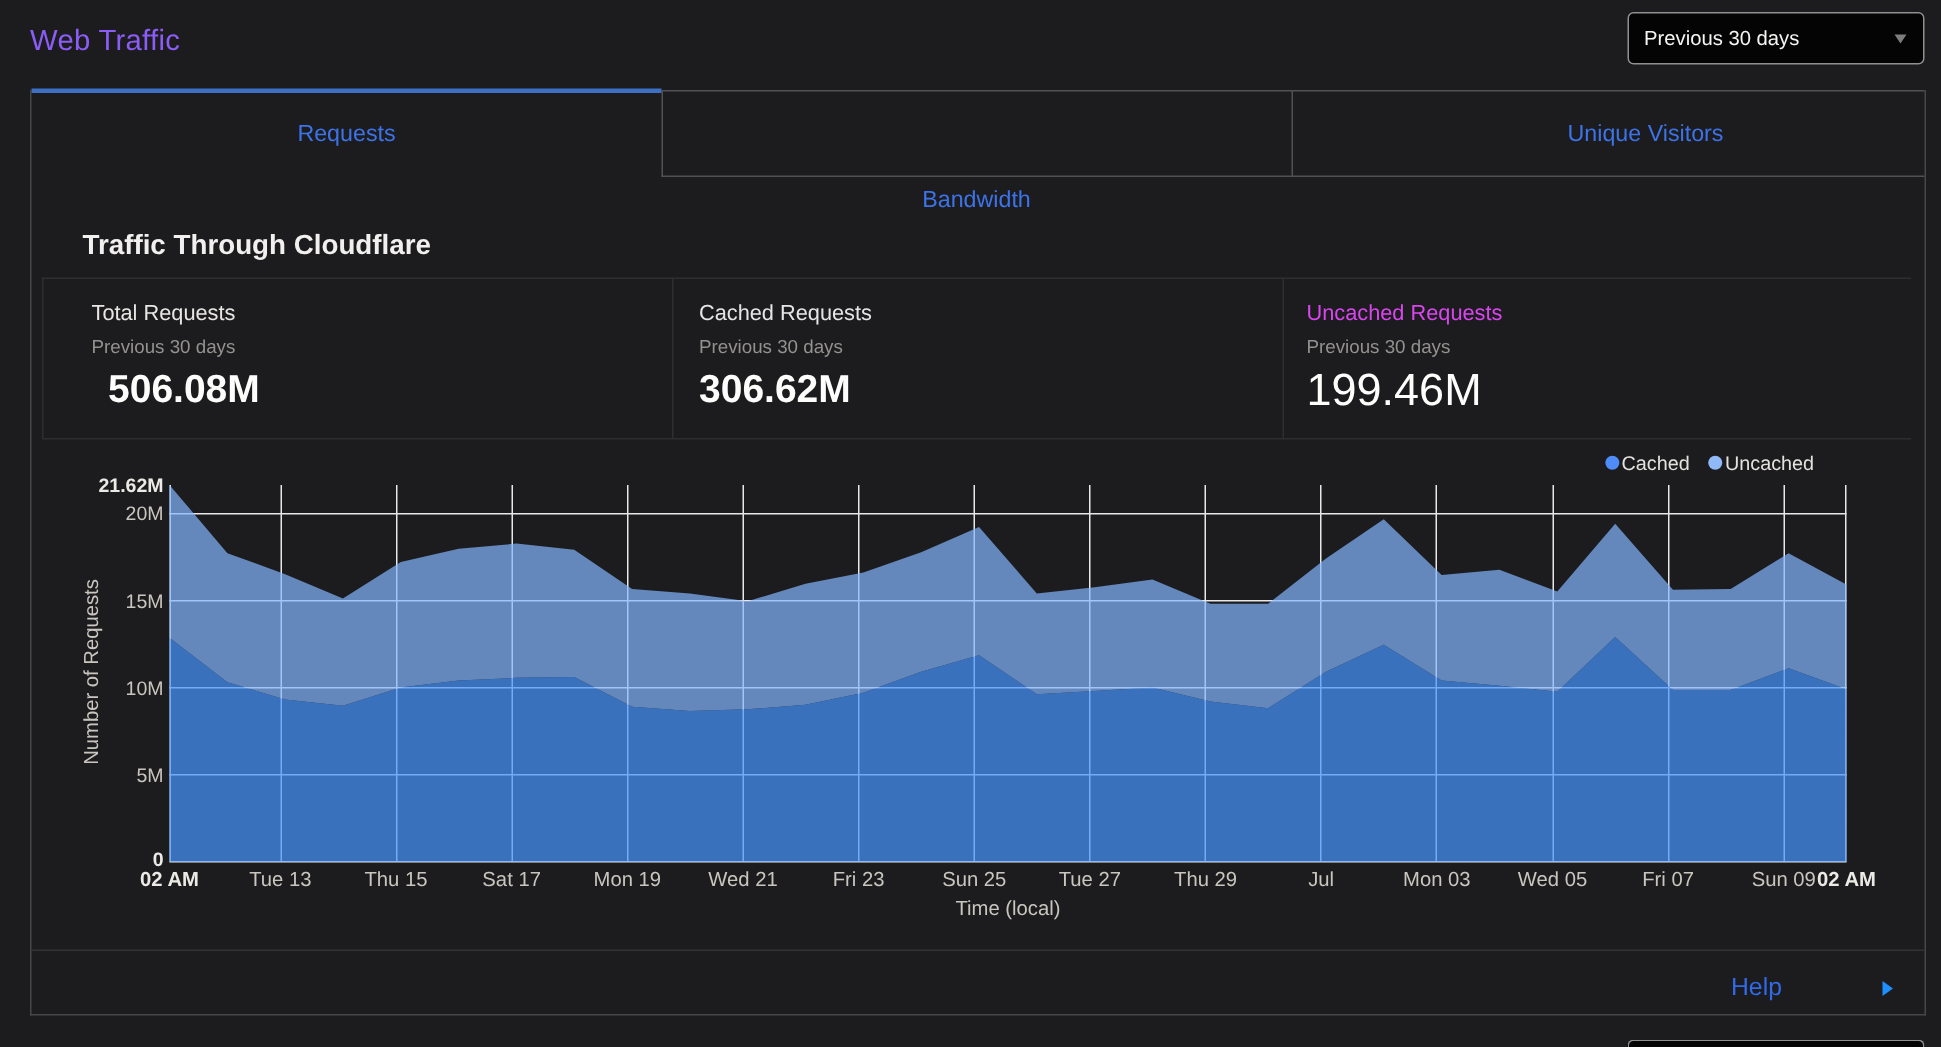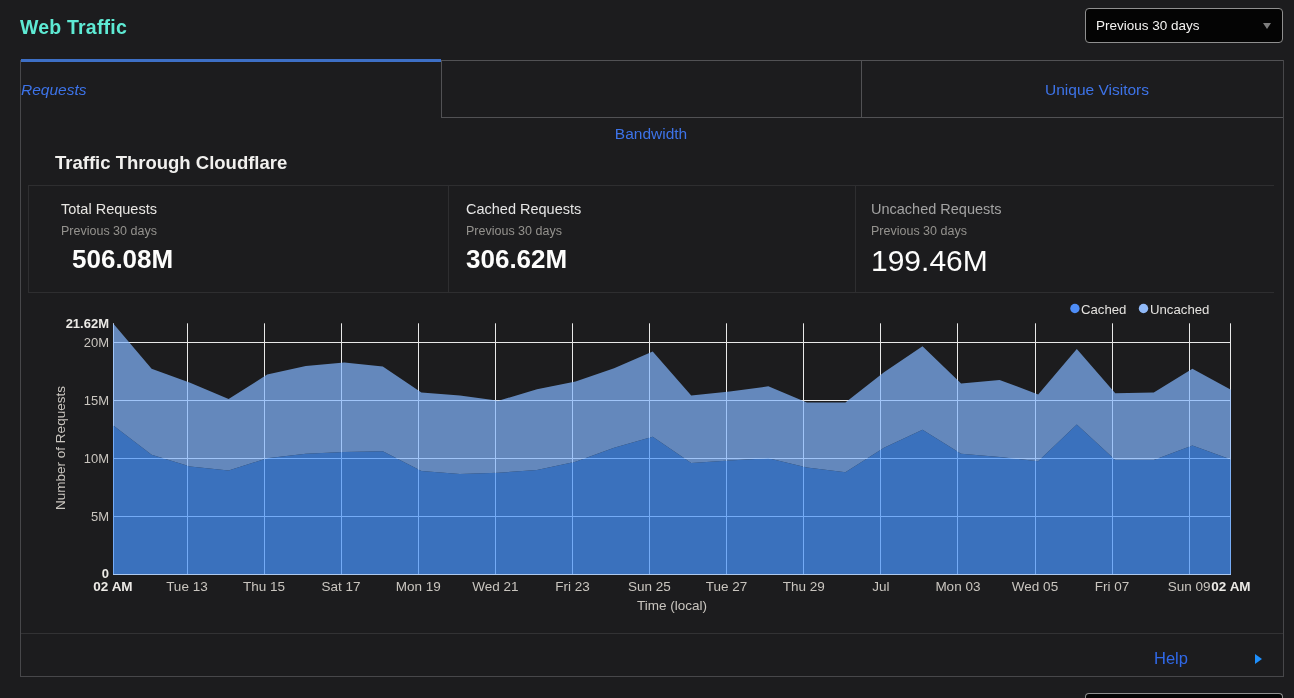--- a/index.html
+++ b/index.html
@@ -4,33 +4,33 @@
 <style>
   html,body{margin:0;padding:0;}
   body{width:1294px;height:698px;background:#1c1c1e;position:relative;overflow:hidden;
        font-family:"Liberation Sans",sans-serif;}
   .abs{position:absolute;}
   .line{position:absolute;background:#47474a;}
 </style>
 </head>
 <body>
 
-<div class="abs" style="left:20px;top:16px;font-size:19.5px;font-weight:700;color:#5eead4;letter-spacing:.2px;">Web Traffic</div>
+<div class="abs" style="left:20px;top:16px;font-size:19.5px;font-weight:400;color:#8b5cf6;letter-spacing:.2px;">Web Traffic</div>
 
 <div class="abs" style="left:1085px;top:8px;width:196px;height:33px;background:#040404;border:1px solid #8f8f8f;border-radius:4px;">
   <div class="abs" style="left:10px;top:0;line-height:33px;font-size:13.5px;color:#f5f4f2;">Previous 30 days</div>
   <div class="abs" style="right:11px;top:14px;width:0;height:0;border-left:4.5px solid transparent;border-right:4.5px solid transparent;border-top:6.5px solid #7d7d7d;"></div>
 </div>
 
 <div class="abs" style="left:21px;top:59px;width:420px;height:3px;background:#3d6fc5;"></div>
 <div class="line" style="left:441px;top:60px;width:842px;height:1px;background:#515154;"></div>
 <div class="line" style="left:441px;top:60px;width:1px;height:58px;background:#515154;"></div>
 <div class="line" style="left:861px;top:60px;width:1px;height:58px;background:#515154;"></div>
 <div class="line" style="left:441px;top:117px;width:842px;height:1px;background:#515154;"></div>
-<div class="abs" style="left:21px;top:81px;width:420px;text-align:left;font-size:15.5px;color:#3d73e8;font-style:italic;">Requests</div>
+<div class="abs" style="left:21px;top:81px;width:420px;text-align:center;font-size:15.5px;color:#3d73e8;">Requests</div>
 <div class="abs" style="left:441px;top:81px;width:420px;text-align:center;font-size:15.5px;color:#3d73e8;margin-top:44px;">Bandwidth</div>
 <div class="abs" style="left:861px;top:81px;width:422px;text-align:center;font-size:15.5px;color:#3d73e8;margin-left:25px;">Unique Visitors</div>
 
 <div class="line" style="left:20px;top:60px;width:1px;height:617px;"></div>
 <div class="line" style="left:1283px;top:60px;width:1px;height:617px;"></div>
 <div class="line" style="left:20px;top:676px;width:1264px;height:1px;"></div>
 
 <div class="abs" style="left:55px;top:152px;font-size:18.5px;font-weight:700;color:#f1f0ee;">Traffic Through Cloudflare</div>
 
 <div class="line" style="left:28px;top:185px;width:1246px;height:1px;background:#2e2e30;"></div>
@@ -40,21 +40,21 @@
 <div class="line" style="left:855px;top:185px;width:1px;height:107px;background:#2e2e30;"></div>
 
 <div class="abs" style="left:61px;top:200.5px;font-size:14.5px;color:#e8e6e3;">Total Requests</div>
 <div class="abs" style="left:61px;top:223.5px;font-size:12.5px;color:#94928e;">Previous 30 days</div>
 <div class="abs" style="left:72px;top:243.5px;font-size:26px;font-weight:700;color:#fdfdfc;">506.08M</div>
 
 <div class="abs" style="left:466px;top:200.5px;font-size:14.5px;color:#e5e5e5;">Cached Requests</div>
 <div class="abs" style="left:466px;top:223.5px;font-size:12.5px;color:#94928e;">Previous 30 days</div>
 <div class="abs" style="left:466px;top:243.5px;font-size:26px;font-weight:700;color:#fdfdfc;">306.62M</div>
 
-<div class="abs" style="left:871px;top:200.5px;font-size:14.5px;color:#a3a3a3;">Uncached Requests</div>
+<div class="abs" style="left:871px;top:200.5px;font-size:14.5px;color:#d946ef;">Uncached Requests</div>
 <div class="abs" style="left:871px;top:223.5px;font-size:12.5px;color:#94928e;">Previous 30 days</div>
 <div class="abs" style="left:871px;top:243.5px;font-size:30px;font-weight:400;color:#fdfdfc;">199.46M</div>
 
 <svg class="abs" style="left:0;top:0;" width="1294" height="698" viewBox="0 0 1294 698">
   <g stroke="#f3f3f3" stroke-width="1" opacity="0.95">
     <line x1="113" y1="574.5" x2="1231" y2="574.5"></line>
     <line x1="113" y1="516.5" x2="1231" y2="516.5"></line>
     <line x1="113" y1="458.5" x2="1231" y2="458.5"></line>
     <line x1="113" y1="400.5" x2="1231" y2="400.5"></line>
     <line x1="113" y1="342.5" x2="1231" y2="342.5"></line>

